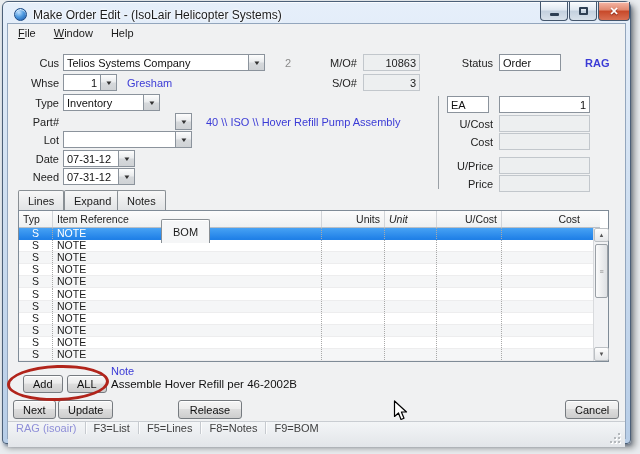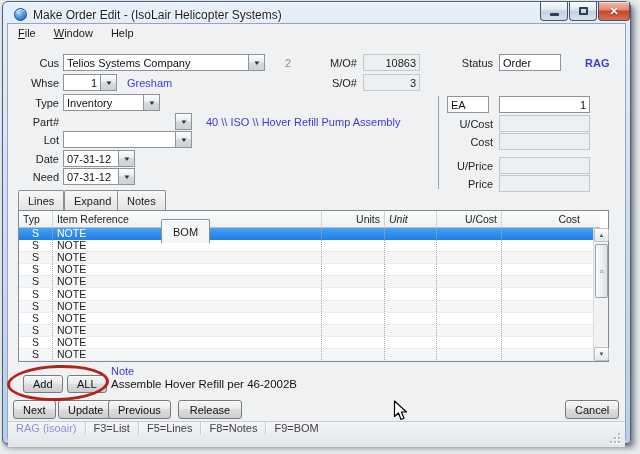--- a/index.html
+++ b/index.html
@@ -343,21 +343,20 @@
       </div>
 
       <div class="btn sm" style="left:22px;top:374px">Add</div>
       <div class="btn sm" style="left:66px;top:374px">ALL</div>
       <div class="ellipse"></div>
       <span class="note-title">Note</span>
       <span class="note-text">Assemble Hover Refill per 46-2002B</span>
 
       <div class="btn" style="left:12px;top:399px">Next</div>
       <div class="btn" style="left:57px;top:399px">Update</div>
-      <div class="btn" style="left:107px;top:399px">Previous</div>
       <div class="btn" style="left:177px;top:399px;width:64px">Release</div>
       <div class="btn" style="left:564px;top:399px">Cancel</div>
 
       <div class="statusbar">
         <div class="sb-item accent">RAG (isoair)</div>
         <div class="sb-item">F3=List</div>
         <div class="sb-item">F5=Lines</div>
         <div class="sb-item">F8=Notes</div>
         <div class="sb-item last">F9=BOM</div>
         <div class="grip">

